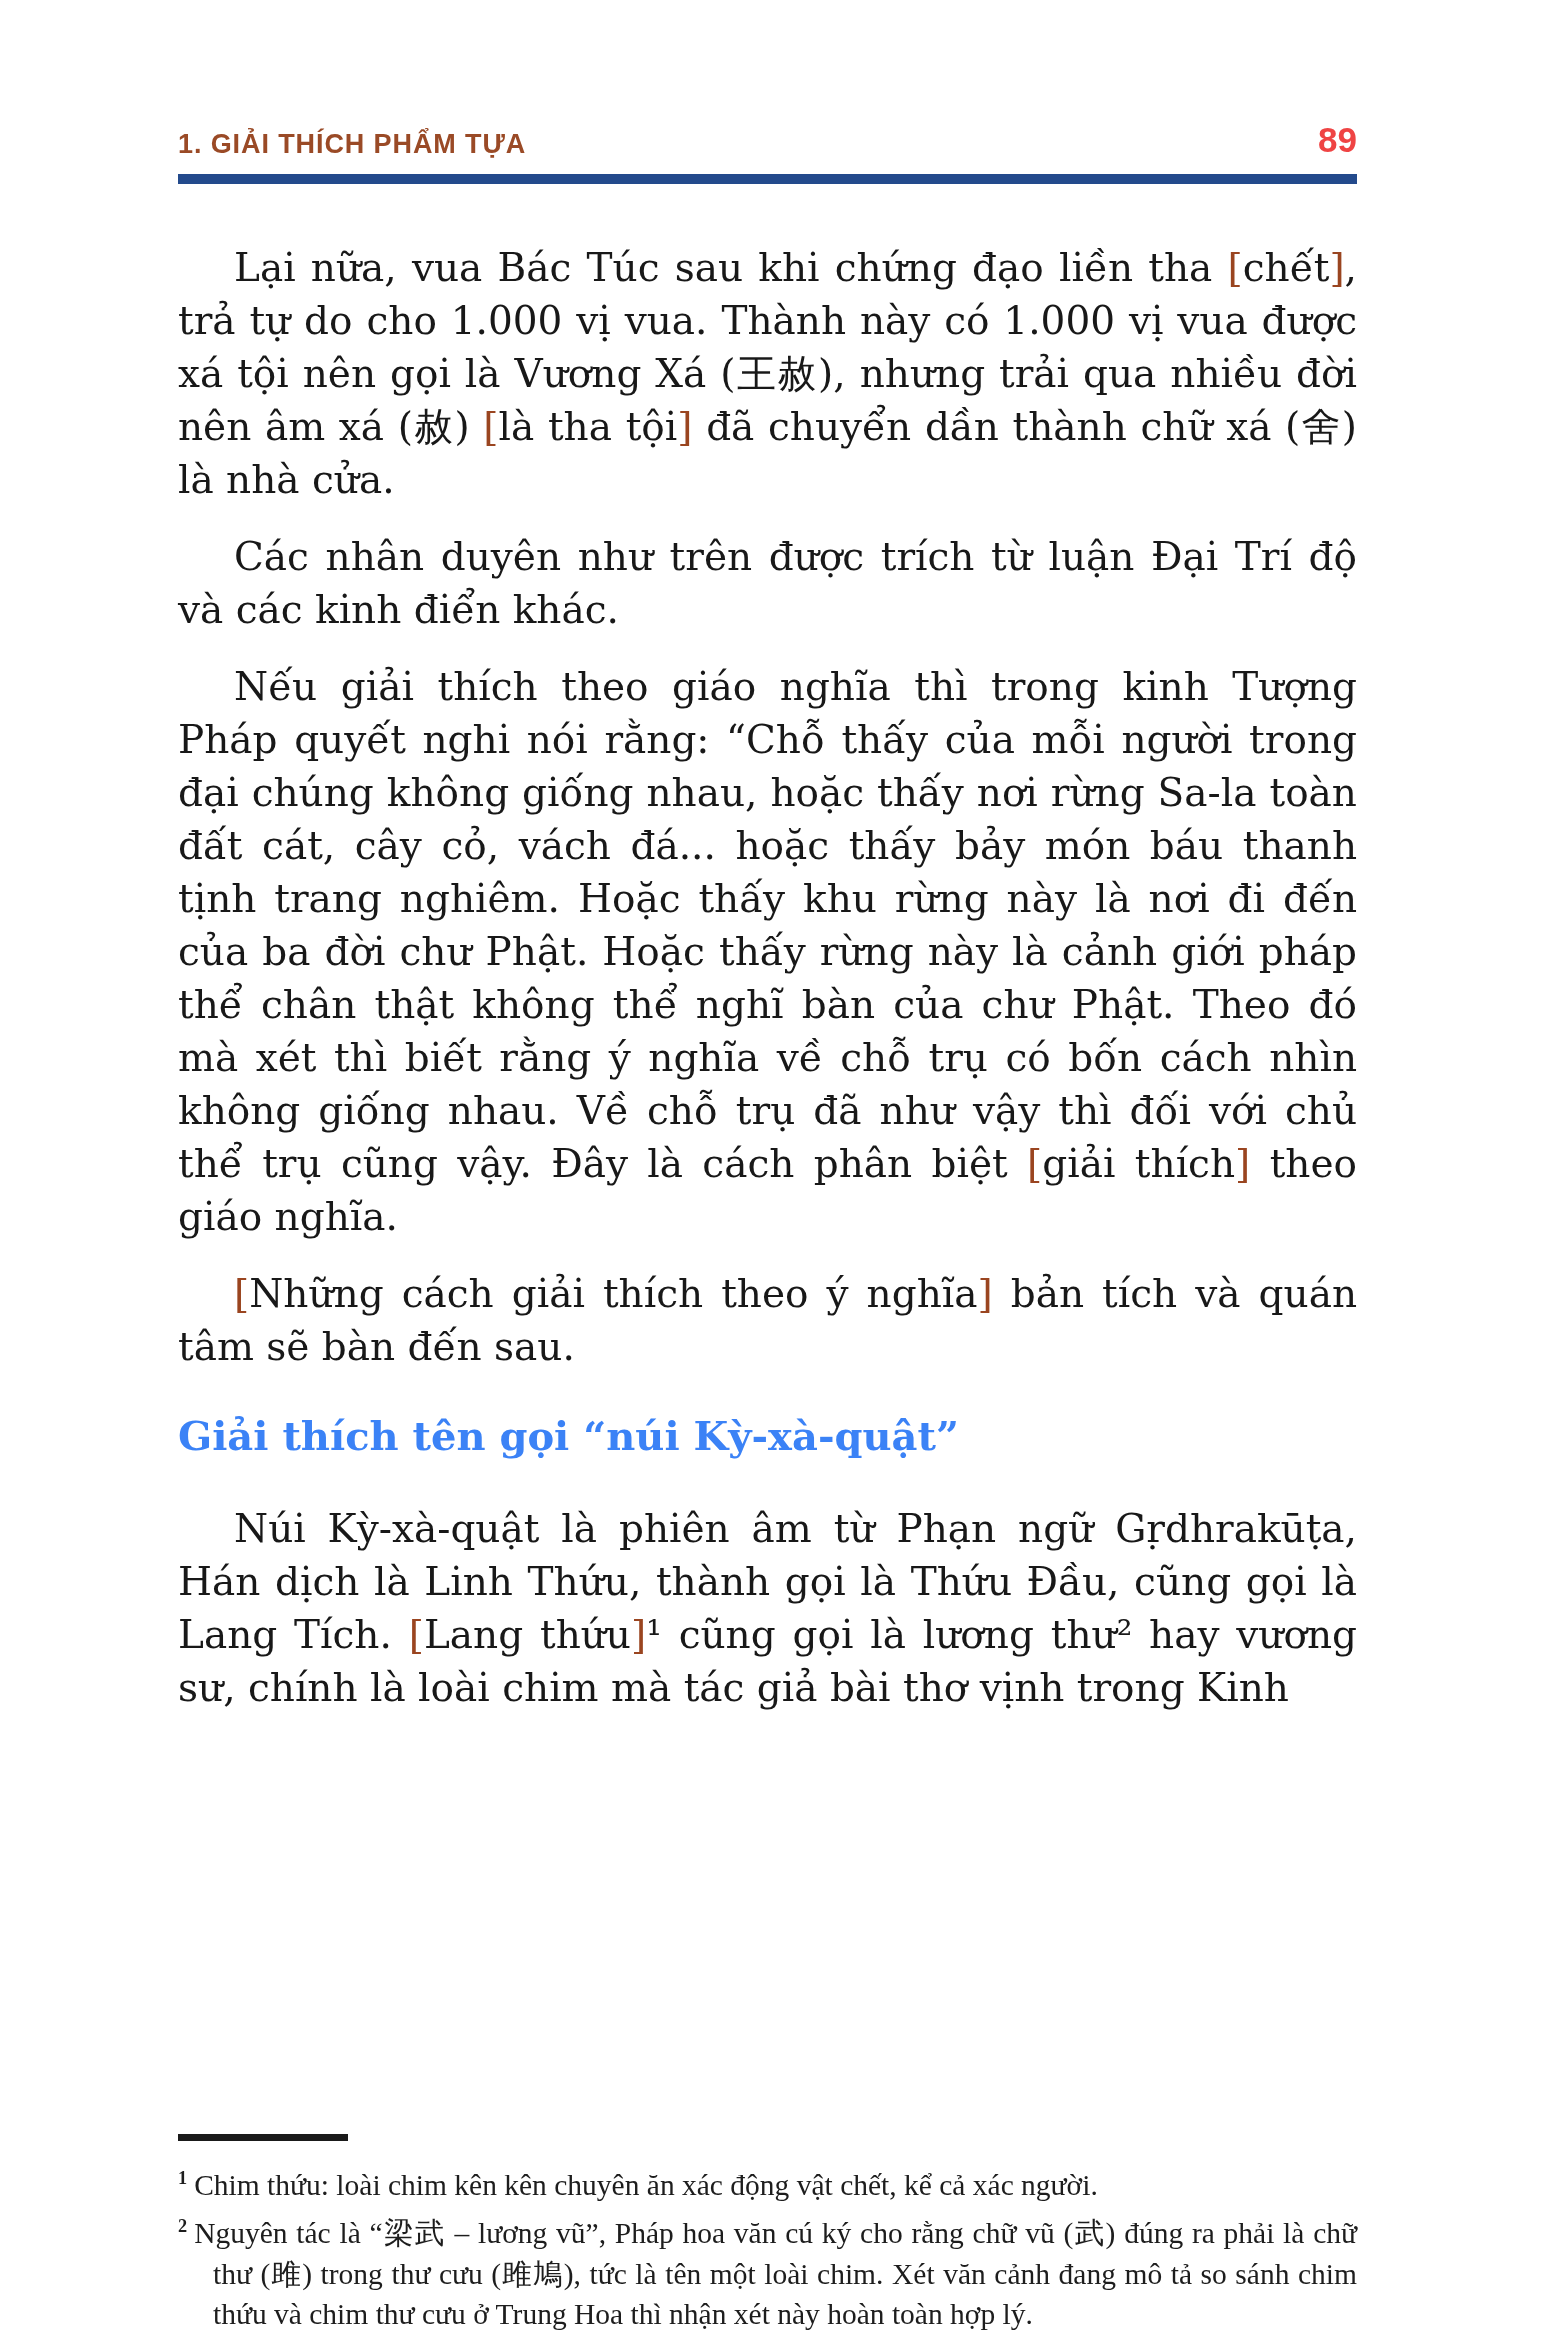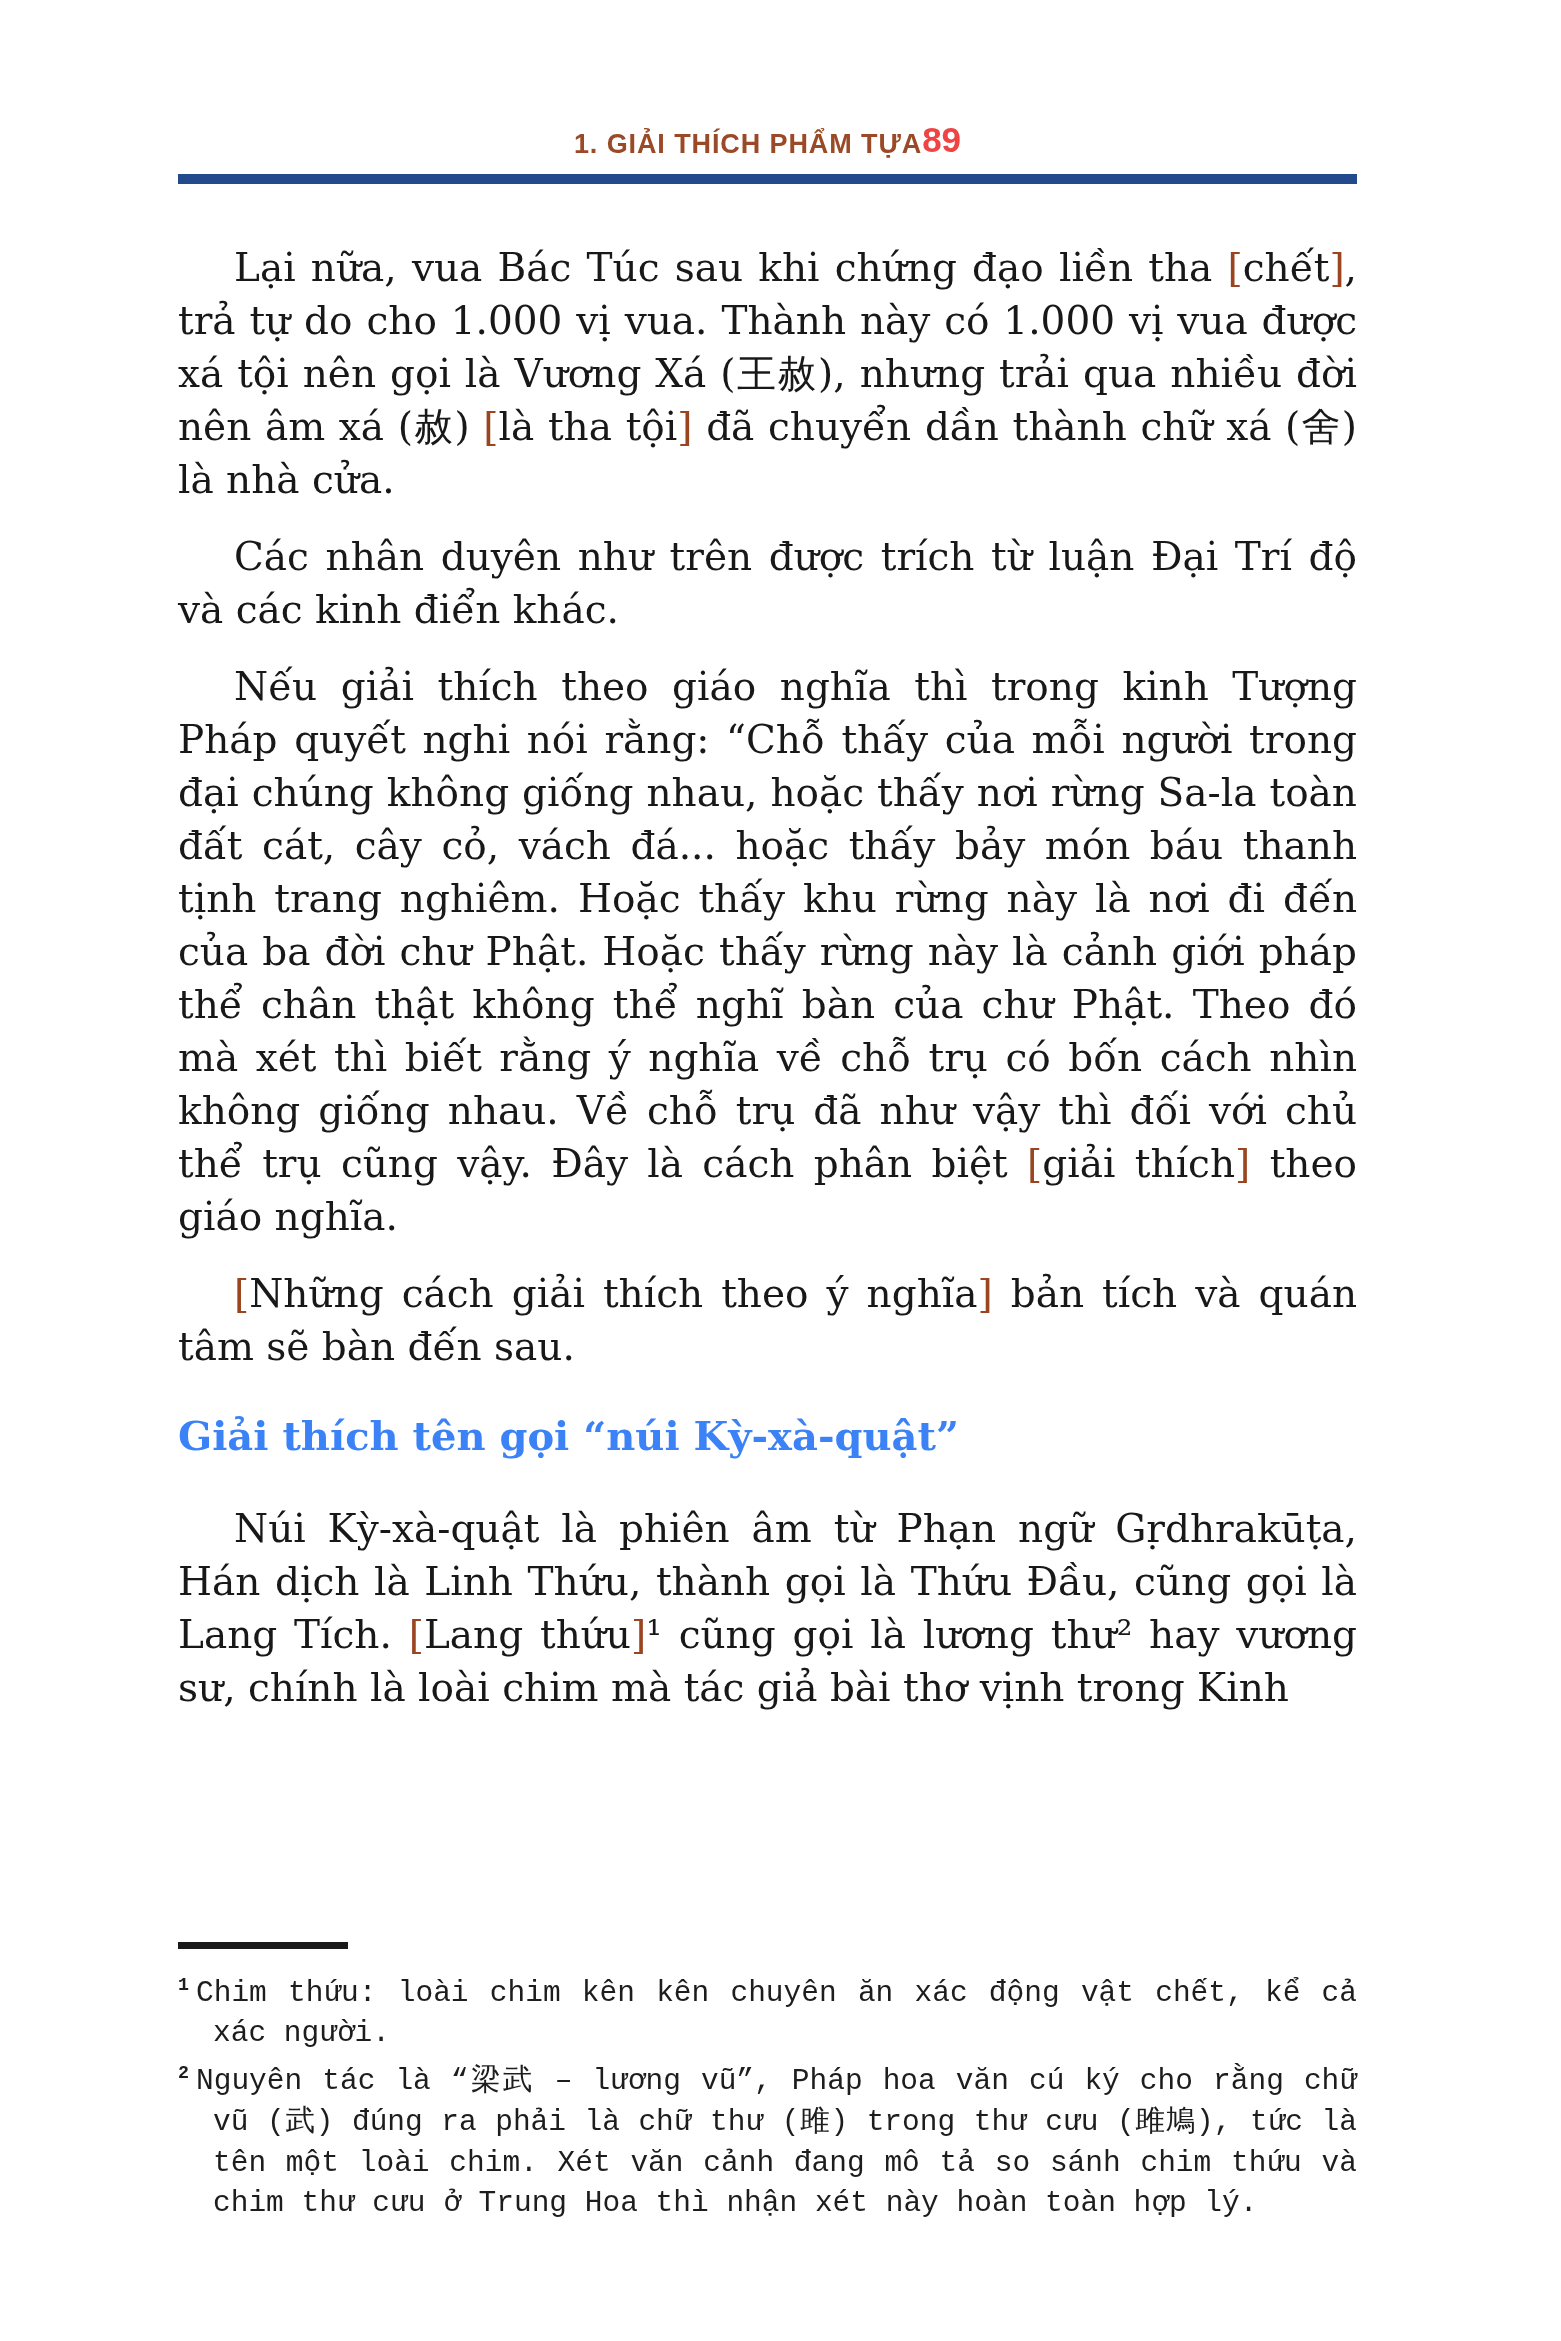--- a/index.html
+++ b/index.html
@@ -7,21 +7,21 @@
     position:relative;
     width:1561px; height:2342px;
     margin:0 auto;
     background:#ffffff;
     box-sizing:border-box;
     padding:120px 204px 0 178px;
     display:flex; flex-direction:column;
     overflow:hidden;
   }
   
-  .hdr { display:flex; justify-content:center; align-items:flex-end; }
+  .hdr { display:flex; justify-content:space-between; align-items:flex-end; }
   .hdr-title {
     font-family:"Liberation Sans", sans-serif;
     font-weight:700; font-size:27px; letter-spacing:0.9px;
     color:#9a4a26; text-transform:uppercase;
   }
   .hdr-page {
     font-family:"Liberation Sans", sans-serif;
     font-weight:700; font-size:35px; color:#ef4444;
   }
   .hdr-rule { height:9.5px; background:#234a8c; margin-top:14px; }
@@ -37,22 +37,21 @@
   .body-text h2 {
     font-family:"DejaVu Serif", serif;
     font-size:40px; font-weight:700; color:#3b82f6;
     margin:36px 0 38px 0; text-indent:0; text-align:left;
   }
   .bk { color:#9a4520; }
 
   
   .fnotes {
     margin-top:auto;
-    padding-bottom:111px;
-    font-family:Liberation Mono, monospace;
+    font-family:Liberation Serif, serif;
     font-size:29.5px; line-height:1.38;
     color:#1d1d1d; text-align:justify;
   }
   .fn-sep { width:170px; height:7px; background:#1a1a1a; margin-bottom:24px; }
   .footnote { margin:0 0 7px 0; padding-left:35px; text-indent:-35px; }
   .footnote sup {
     font-size:0.62em; line-height:0; vertical-align:super;
     font-weight:700; margin-right:7px;
   }
 </style>

